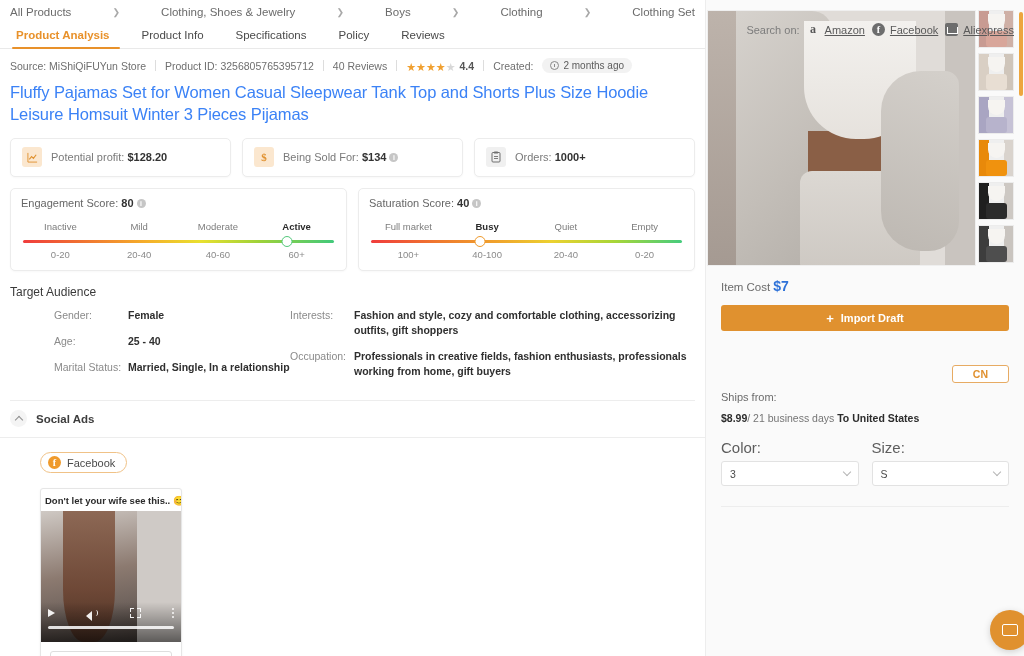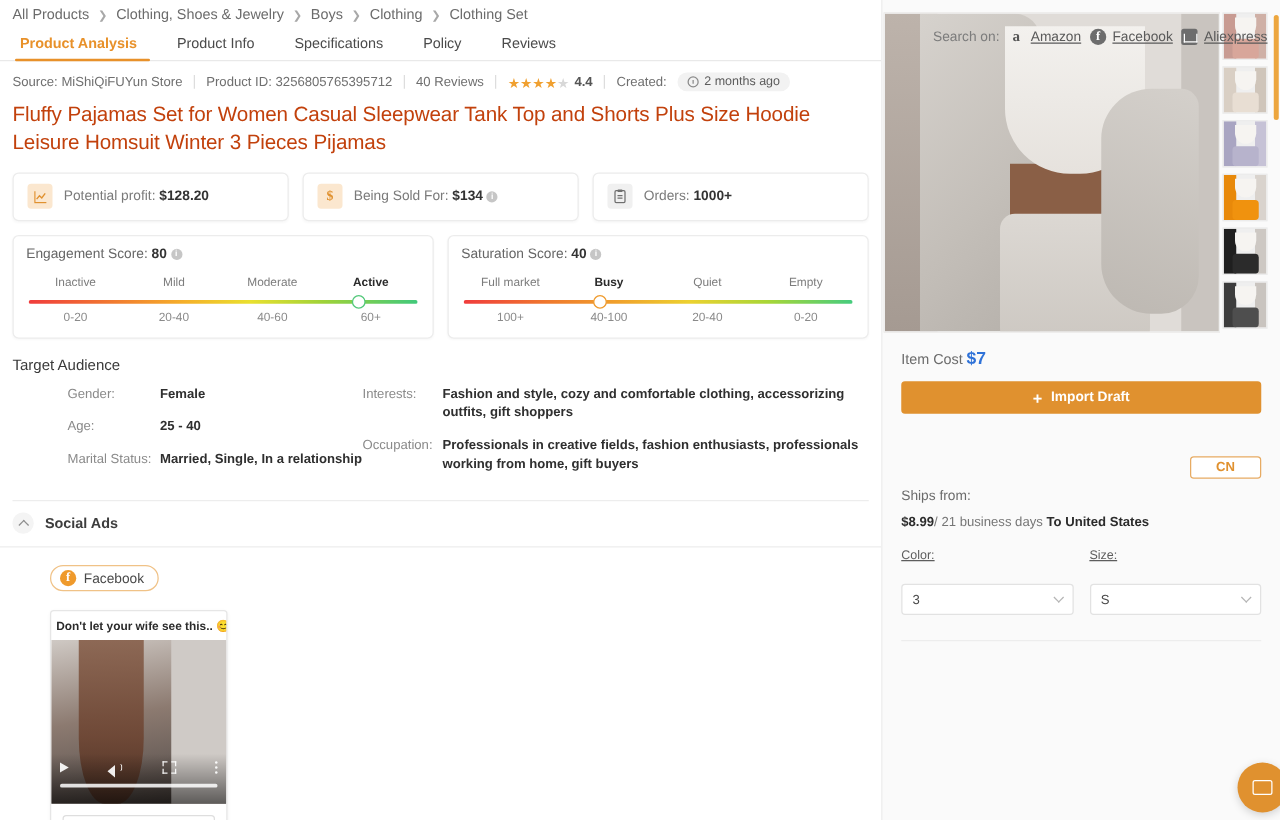--- a/index.html
+++ b/index.html
@@ -11,21 +11,21 @@
     overflow: hidden;
   }
   .page { position: relative; width: 1024px; height: 656px; display: flex; }
 
   
   .left-col { width: 705px; height: 656px; position: relative; background: #fff; overflow: hidden; }
 
   
   .breadcrumb {
     display: flex; align-items: center; gap: 7px;
-    padding: 6px 10px 4px 10px; font-size: 11.5px; color: #6b6b6b;
+    padding: 6px 10px 4px 10px; font-size: 11.5px; color: #6b6b6b; justify-content: space-between;
   }
   .crumb { white-space: nowrap; }
   .crumb-sep { color: #a8a8a8; font-size: 9px; line-height: 1; }
 
   
   .tabs {
     display: flex; align-items: flex-end; gap: 0;
     border-bottom: 1px solid #e9e9e9; padding-left: 10px; height: 27px;
   }
   .tab {
@@ -54,21 +54,21 @@
   .chip {
     display: inline-flex; align-items: center; gap: 4px;
     background: #f2f2f2; border-radius: 9px; padding: 2px 8px;
     font-size: 10px; color: #5c5c5c;
   }
   .clock-ic { width: 9px; height: 9px; border: 1.2px solid #8a8a8a; border-radius: 50%; position: relative; }
   .clock-ic::after { content:""; position:absolute; left:3px; top:1.6px; width:1px; height:3px; background:#8a8a8a; }
 
   
   .title {
-    font-size: 16.5px; line-height: 1.32; font-weight: normal; color: #c2410c;
+    font-size: 16.5px; line-height: 1.32; font-weight: normal; color: #3b82f6;
     padding: 9px 30px 12px 10px; letter-spacing: -0.1px;
   }
 
   
   .metrics { display: flex; gap: 11px; padding: 0 10px; }
   .mcard {
     flex: 1; background: #fff; border: 1px solid #ececec; border-radius: 5px;
     height: 39px; display: flex; align-items: center; gap: 9px; padding: 0 11px;
     box-shadow: 0 1px 2px rgba(0,0,0,0.03);
   }
@@ -234,21 +234,21 @@
   .ships-row { display: flex; align-items: center; justify-content: space-between; margin-top: 14px; }
   .ships-lbl { font-size: 11px; color: #6b6b6b; margin-top: 46px; }
   .cn-badge {
     border: 1px solid #e7ab63; border-radius: 3px; padding: 2px 20px;
     font-size: 10.5px; color: #e0912f; font-weight: bold; background: #fff;
   }
   .ship-price { margin-top: 9px; font-size: 10.5px; color: #757575; }
   .ship-price b { color: #2c2c2c; font-weight: bold; }
   .opt-row { display: flex; gap: 13px; margin-top: 15px; }
   .opt { flex: 1; }
-  .opt-lbl { font-size: 10px; color: #5d5d5d; margin-bottom: 17px; text-decoration: underline; }
+  .opt-lbl { font-size: 15px; color: #5d5d5d; margin-bottom: 5px; }
   .select {
     height: 25px; border: 1px solid #e2e2e2; border-radius: 3px; background: #fff;
     display: flex; align-items: center; justify-content: space-between;
     padding: 0 8px; font-size: 10.5px; color: #4a4a4a;
   }
   .caret { width: 6px; height: 6px; border-right: 1.3px solid #b5b5b5; border-bottom: 1.3px solid #b5b5b5; transform: rotate(45deg); position: relative; top: -2px; }
   .rpanel-sep { height: 1px; background: #ededed; margin-top: 20px; }
 
   
   .fab {

